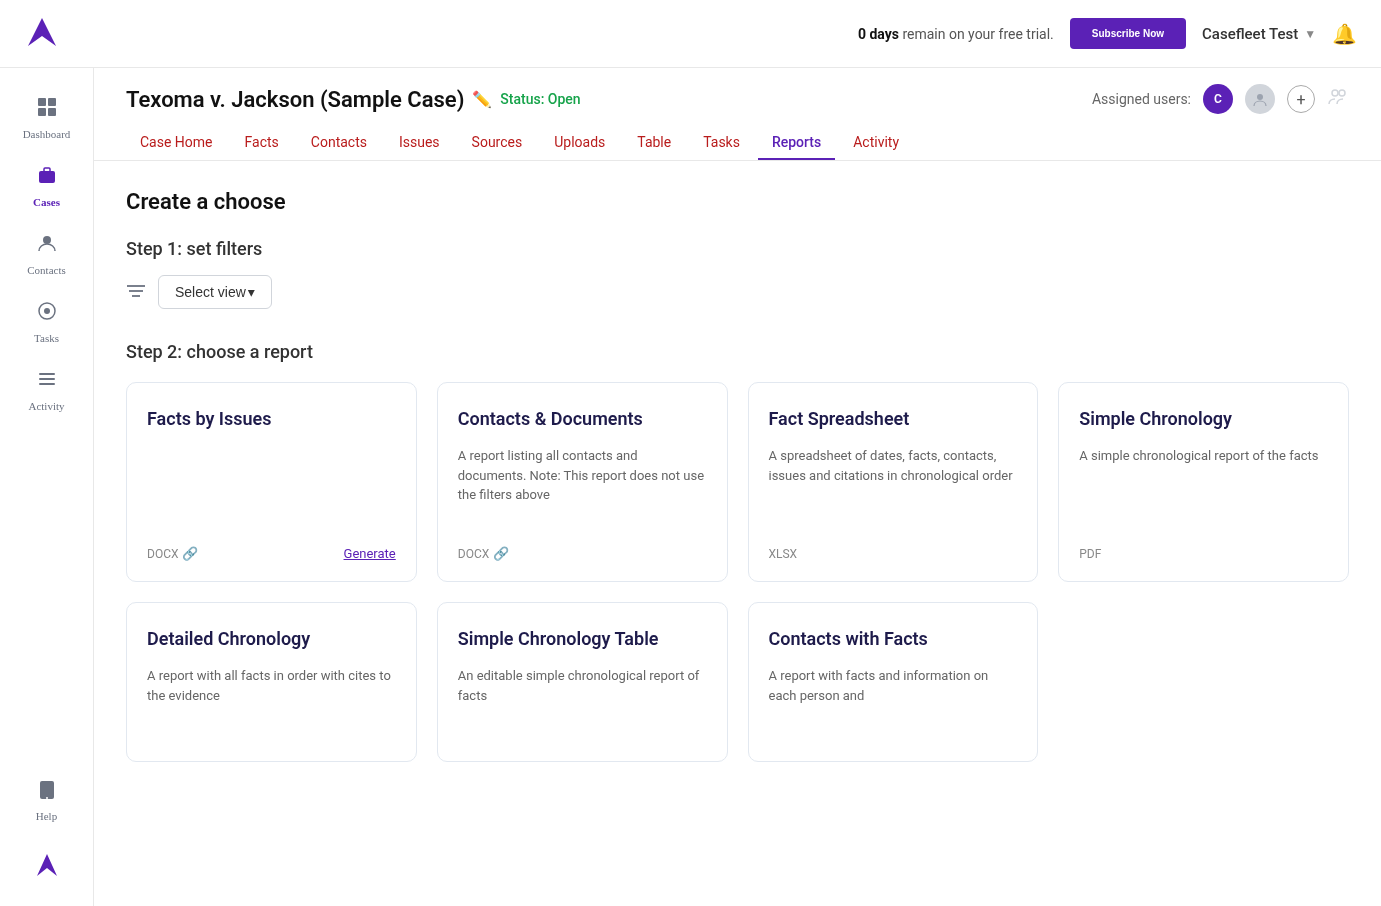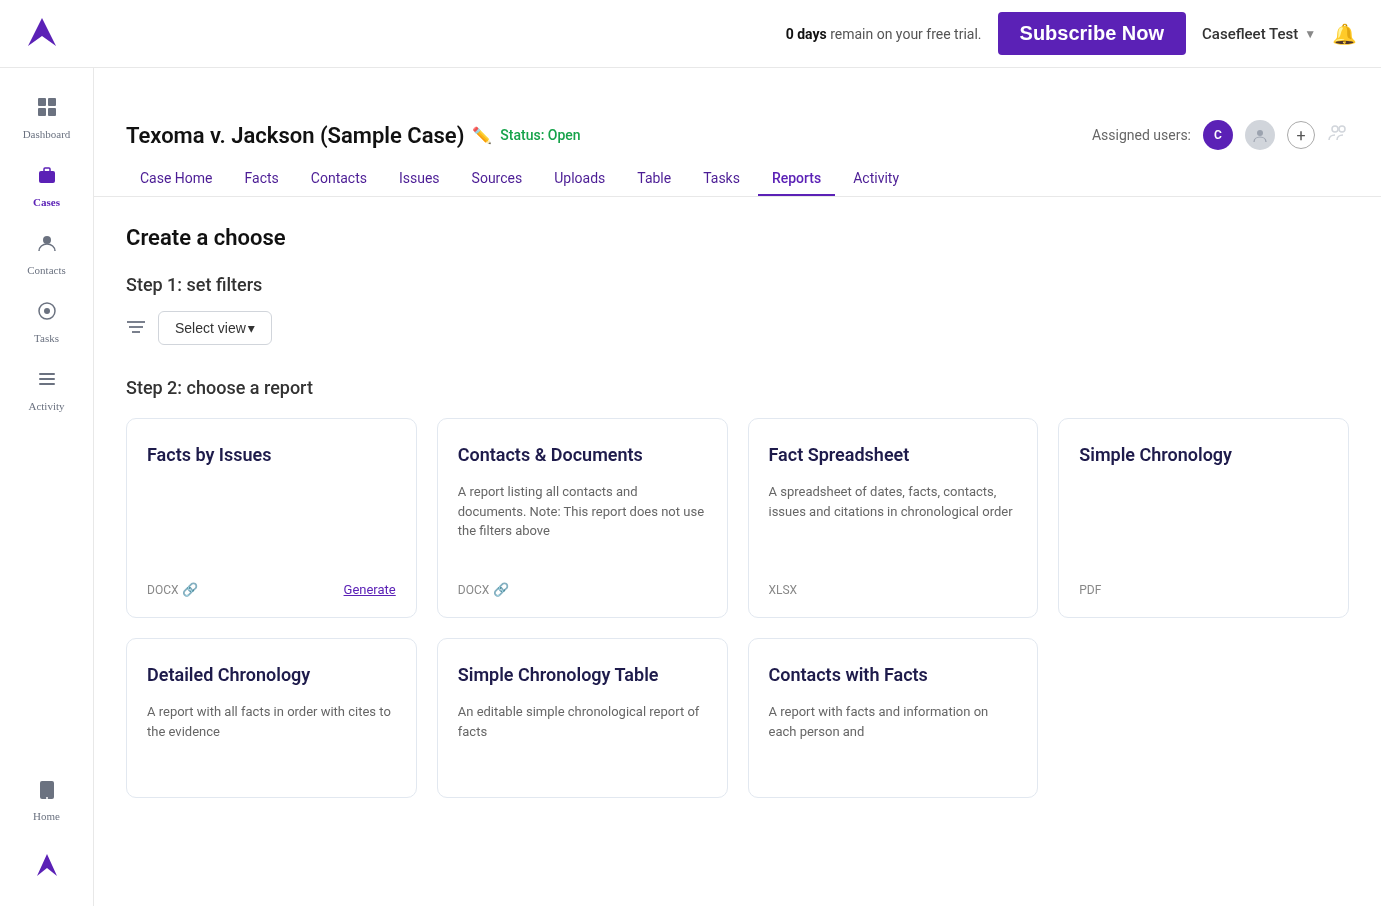--- a/index.html
+++ b/index.html
@@ -20,21 +20,21 @@
     }
     .top-bar-right { display: flex; align-items: center; gap: 16px; }
     .trial-text { font-size: 14px; color: #555; }
     .trial-text strong { font-weight: 700; color: #111; }
     .subscribe-btn {
       background: #5b21b6;
       color: #fff;
       border: none;
       border-radius: 4px;
       padding: 10px 22px;
-      font-size: 20px;
+      font-size: 10px;
       font-weight: 600;
       cursor: pointer;
     }
     .user-menu { display: flex; align-items: center; gap: 6px; font-size: 15px; font-weight: 500; cursor: pointer; }
     .user-chevron { font-size: 12px; color: #888; }
     .bell-icon { font-size: 20px; color: #555; cursor: pointer; }
 
     
     .main-layout { display: flex; flex: 1; overflow: hidden; }
 
@@ -69,35 +69,35 @@
     
     .content-area { flex: 1; display: flex; flex-direction: column; overflow: hidden; background: #fff; }
 
     
     .case-header {
       padding: 16px 32px 0;
       border-bottom: 1px solid #e8e8e8;
       background: #fff;
       flex-shrink: 0;
     }
-    .case-title-row { display: flex; align-items: center; gap: 12px; margin-bottom: 12px; justify-content: space-between; margin-top: 36px; }
+    .case-title-row { display: flex; align-items: center; gap: 12px; margin-bottom: 12px; justify-content: space-between; }
     .case-title { font-size: 22px; font-weight: 600; color: #111; }
     .edit-icon { color: #888; font-size: 16px; cursor: pointer; }
     .status-badge { font-size: 14px; color: #555; }
     .status-badge span { color: #16a34a; font-weight: 500; }
     .assigned-users-row { display: flex; align-items: center; gap: 12px; font-size: 14px; color: #666; }
     .avatar-purple { width: 30px; height: 30px; background: #5b21b6; border-radius: 50%; display: flex; align-items: center; justify-content: center; color: #fff; font-size: 12px; font-weight: 600; }
     .avatar-gray { width: 30px; height: 30px; background: #d1d5db; border-radius: 50%; display: flex; align-items: center; justify-content: center; color: #666; font-size: 14px; }
     .add-user-btn { width: 28px; height: 28px; border: 1.5px solid #aaa; border-radius: 50%; display: flex; align-items: center; justify-content: center; cursor: pointer; color: #555; font-size: 16px; }
     .users-icon { font-size: 20px; color: #bbb; }
     .case-nav { display: flex; gap: 4px; }
     .case-nav-item {
       padding: 8px 14px;
       font-size: 14px;
-      color: #4c1d95;
+      color: #b91c1c;
       cursor: pointer;
       border-bottom: 2px solid transparent;
       text-decoration: none;
     }
     .case-nav-item.active { color: #5b21b6; border-bottom: 2px solid #5b21b6; font-weight: 500; }
 
     
     .report-content { padding: 28px 32px; overflow-y: auto; flex: 1; }
     .page-title { font-size: 22px; font-weight: 600; color: #111; margin-bottom: 24px; }
     .step-label { font-size: 18px; font-weight: 500; color: #333; margin-bottom: 16px; }
@@ -218,21 +218,21 @@
       </div>
 
       <div class="sidebar-bottom">
         <div class="sidebar-item">
           <span class="sidebar-item-icon">
             <svg width="22" height="22" viewBox="0 0 22 22" fill="none">
               <rect x="4" y="3" width="14" height="18" rx="2" fill="#6b7280"></rect>
               <circle cx="11" cy="20" r="1" fill="#fff"></circle>
             </svg>
           </span>
-          <span style="font-size:11px;color:#6b7280;">Home</span>
+          <span style="font-size:11px;color:#6b7280;">Help</span>
         </div>
         <div class="sidebar-item">
           <svg width="28" height="28" viewBox="0 0 28 28">
             <polygon points="4,26 14,4 24,26 14,18" fill="#5b21b6"></polygon>
           </svg>
         </div>
       </div>
     </div>
 
     <div class="content-area">
@@ -330,20 +330,21 @@
             <div class="report-card-desc">A spreadsheet of dates, facts, contacts, issues and citations in chronological order</div>
             <div class="report-card-footer">
               <div class="report-format">
                 <span>XLSX</span>
               </div>
             </div>
           </div>
 
           <div class="report-card">
             <div class="report-card-title">Simple Chronology</div>
+            <div class="report-card-desc">A simple chronological report of the facts</div>
             <div class="report-card-footer">
               <div class="report-format">
                 <span>PDF</span>
               </div>
             </div>
           </div>
         </div>
 
         <div class="report-cards-grid-3">
 

